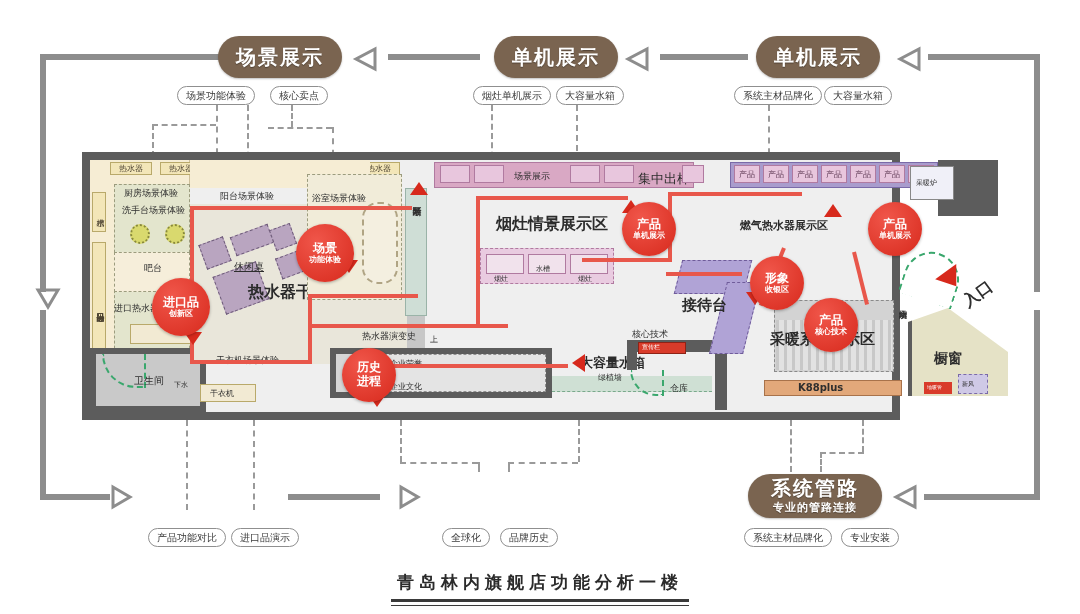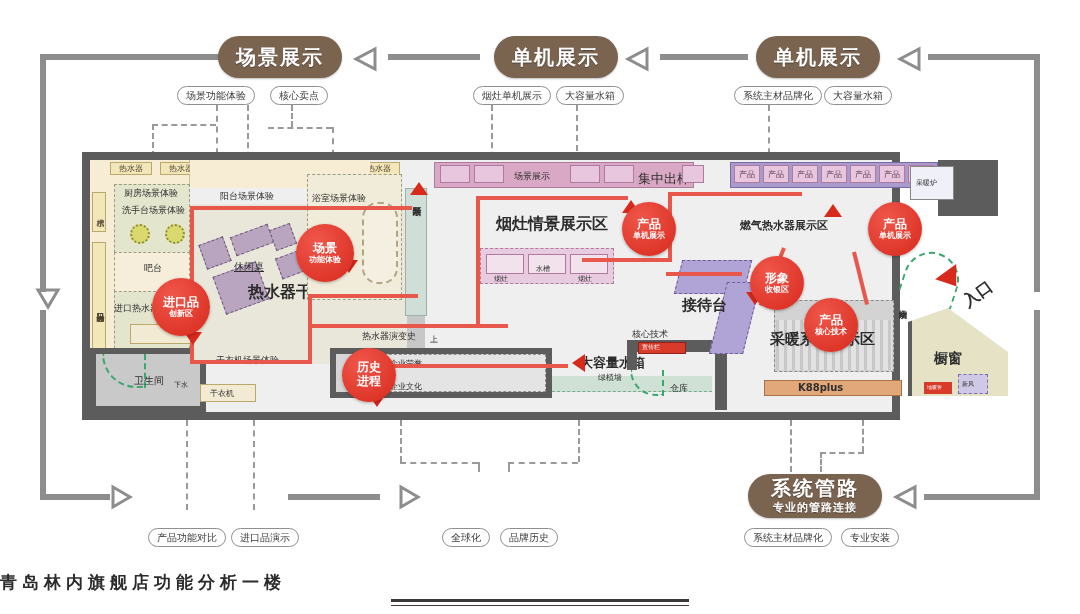--- a/index.html
+++ b/index.html
@@ -65,21 +65,21 @@
   }
   .badge .b1 { font-size:12px; font-weight:bold; }
   .badge .b2 { font-size:8px; font-weight:bold; }
 
   .rline { position:absolute; background:#e8574b; }
   .rtri  { position:absolute; width:0; height:0; }
 
   .zonelabel { position:absolute; font-weight:bold; color:#2b2b2b; white-space:nowrap; }
 
   
-  #title { position:absolute; left:0; right:0; bottom:8px; text-align:left; }
+  #title { position:absolute; left:0; right:0; bottom:8px; text-align:center; }
   #title .tx { font-size:17px; font-weight:bold; letter-spacing:5px; color:#2b2b2b; }
   #title .r1 { width:298px; height:3px; background:#3a3a3a; margin:5px auto 0; }
   #title .r2 { width:298px; height:1px; background:#3a3a3a; margin:3px auto 0; }
 </style>
 </head>
 <body>
 
 <div id="stage">
 
   <div class="gline" style="left:40px;top:54px;width:6px;height:238px;"></div>

